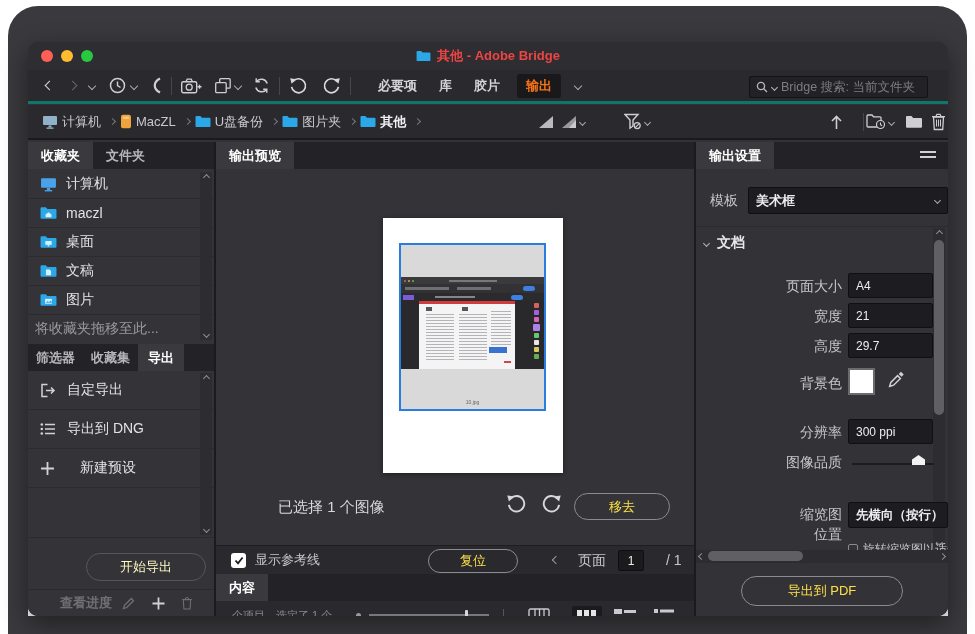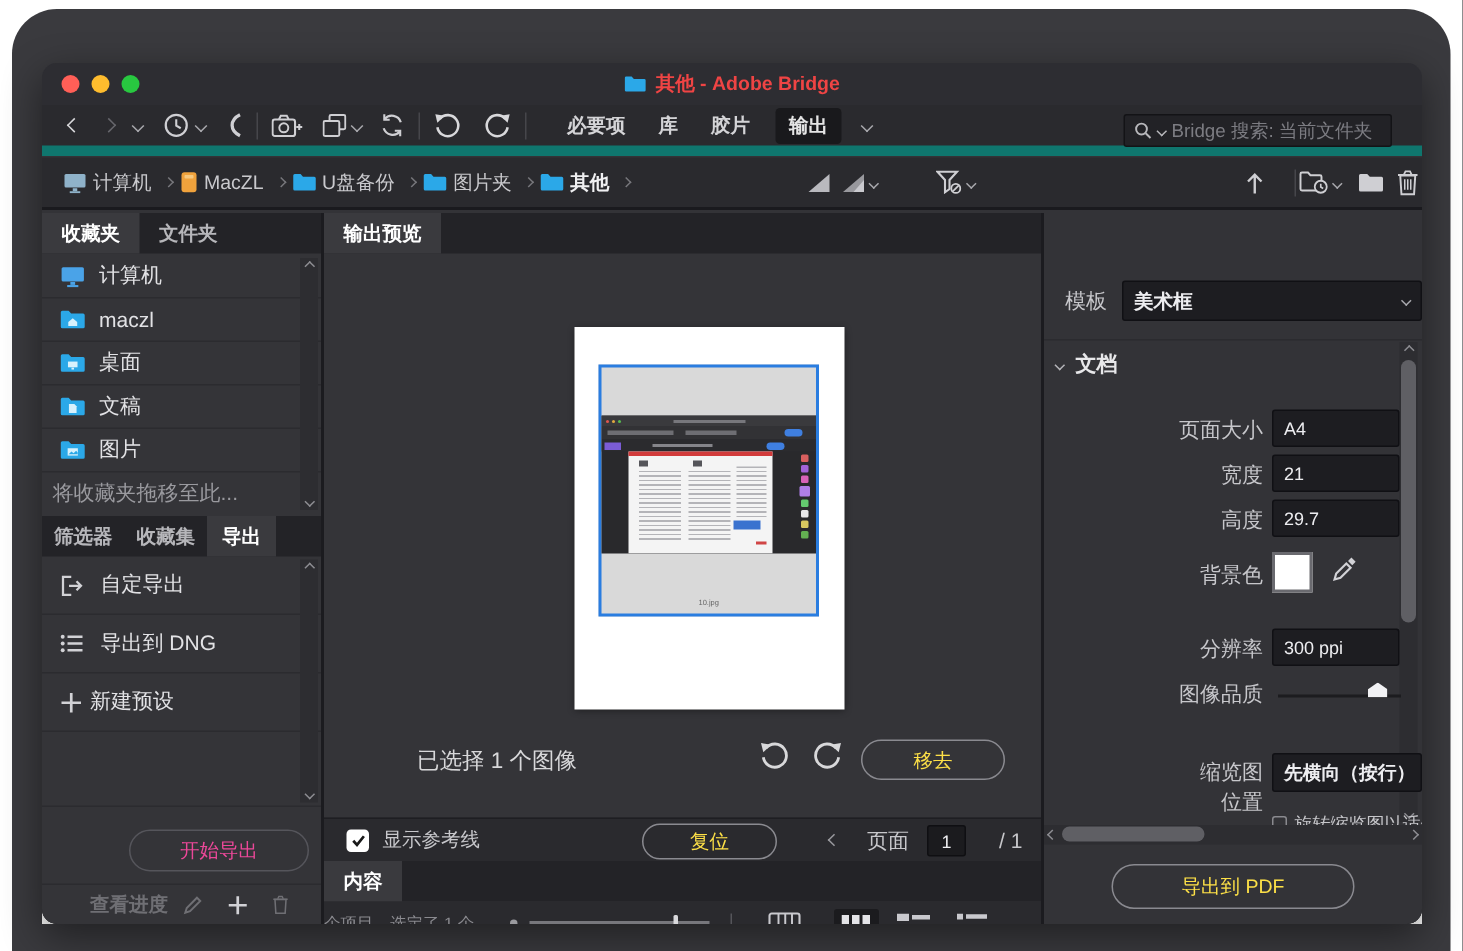--- a/index.html
+++ b/index.html
@@ -6,42 +6,42 @@
   html,body{width:975px;height:634px}
   body{position:relative;overflow:hidden;background:#ffffff;font-family:"Liberation Sans","DejaVu Sans",sans-serif;-webkit-font-smoothing:antialiased}
   .abs{position:absolute}
   .row{display:flex;align-items:center}
   
   .backdrop{position:absolute;left:8px;top:6px;width:959px;height:700px;background:#3a3a3e;border-radius:30px}
   .cornerfix{position:absolute;width:13px;height:13px;background:#fff}
   .window{position:absolute;left:28px;top:42px;width:920px;height:574px;background:#333337;border-radius:10px;overflow:hidden;box-shadow:0 8px 26px rgba(0,0,0,.45)}
   
   .titlebar{position:absolute;left:0;top:0;width:920px;height:28px;background:#2d2d32}
-  .toolbar{position:absolute;left:0;top:28px;width:920px;height:34px;background:#2a2a2e;border-bottom:7px solid #0f766e}
+  .toolbar{position:absolute;left:0;top:28px;width:920px;height:34px;background:#2a2a2e;border-bottom:3px solid #0f766e}
   .pathbar{position:absolute;left:0;top:63px;width:920px;height:35px;background:#2a2a2e;border-bottom:2px solid #1a1a1e}
   .main{position:absolute;left:0;top:100px;width:920px;height:474px;background:#1b1b1f}
   .panel{position:absolute;top:0;height:474px;background:#343438;overflow:hidden}
   .phead{position:absolute;left:0;top:0;right:0;height:27px;background:#232327;display:flex}
   .ptab{height:27px;display:flex;align-items:center;padding:0 13px;font-size:13px;font-weight:bold;color:#b6b6ba;white-space:nowrap}
   .ptab.sel{background:#3a3a3e;color:#ffffff}
   
   .dot{border-radius:50%}
   .chev{display:inline-block;width:7px;height:7px;border-right:1.6px solid currentColor;border-bottom:1.6px solid currentColor}
   .chev.r{transform:rotate(-45deg)} .chev.l{transform:rotate(135deg)}
   .chev.d{transform:rotate(45deg)} .chev.u{transform:rotate(-135deg)}
   .pill{border:1px solid #8a8a90;border-radius:14px;color:#fde047;display:flex;align-items:center;justify-content:center;font-size:13px;background:transparent}
-  .pill.dis{border-color:#55555b;color:#ec4899}
+  .pill.dis{border-color:#55555b;color:#fef9c3}
   .ibox{background:#1d1d21;border:1px solid #101014;border-radius:2px;color:#ededf0;font-size:12px;display:flex;align-items:center;padding:0 7px;white-space:nowrap}
   .lbl{color:#c7c7cb;font-size:14px;white-space:nowrap}
   .lbl.r{justify-content:flex-end;display:flex}
   .listrow{position:absolute;left:0;display:flex;align-items:center;border-bottom:1px solid #2b2b2f;color:#e2e2e5;font-size:14px}
   .sbar{position:absolute;background:#2d2d31;display:flex;flex-direction:column;justify-content:space-between;align-items:center;padding:3px 0}
   .hint{color:#9a9a9f}
   .wtab{font-size:13px;font-weight:bold;color:#d4d4d7;margin:0 11px;white-space:nowrap}
-  .wtab.sel{background:#19191c;color:#e5e5e5;padding:3px 9px;border-radius:3px;margin:0 6px}
+  .wtab.sel{background:#19191c;color:#f97316;padding:3px 9px;border-radius:3px;margin:0 6px}
   .crumb{font-size:13px;color:#c9c9cd;margin:0 4px;white-space:nowrap}
   input{outline:none}
   .searchbox{background:#222226;border:1px solid #131316;border-radius:2px;display:flex;align-items:center;padding:0 6px;gap:4px}
   .searchbox input{background:transparent;border:none;color:#d8d8db;font-size:12.5px;width:140px;font-family:inherit}
   .searchbox input::placeholder{color:#7c7c82}
   .vline{width:1px;background:#46464b;height:18px;margin:0 9px}
   .mini *{position:absolute}
   .doc-col{background:repeating-linear-gradient(to bottom,#b4b4b8 0 1px,transparent 1px 3px)}
   .thumbsel{background:#1b1b1e;border-radius:2px;display:flex;align-items:center;justify-content:center}
 </style>
@@ -251,21 +251,21 @@
       </div>
       <div class="listrow" style="top:268px;width:186px;height:39px;padding-left:12px;gap:11px">
         <svg width="16" height="14" viewBox="0 0 16 14">
             <circle cx="1.8" cy="2.5" r="1.3" fill="#d2d2d6"></circle>
             <circle cx="1.8" cy="7" r="1.3" fill="#d2d2d6"></circle>
             <circle cx="1.8" cy="11.5" r="1.3" fill="#d2d2d6"></circle>
             <path d="M5 2.5h10M5 7h10M5 11.5h10" stroke="#d2d2d6" stroke-width="1.6"></path>
           </svg>
         <span>导出到 DNG</span>
       </div>
-      <div class="listrow" style="top:307px;width:186px;height:39px;padding-left:12px;gap:5px">
+      <div class="listrow" style="top:307px;width:186px;height:39px;padding-left:12px;gap:25px">
         <svg width="15" height="15" viewBox="0 0 15 15">
             <path d="M7.5 1v13M1 7.5h13" stroke="#d2d2d6" stroke-width="1.8"></path>
           </svg>
         <span>新建预设</span>
       </div>
       <div class="sbar" style="left:172px;top:231px;width:12px;height:162px">
         <span class="chev u" style="color:#8e8e93;width:5px;height:5px"></span>
         <span class="chev d" style="color:#8e8e93;width:5px;height:5px"></span>
       </div>
       <div class="abs" style="left:0;top:395px;width:186px;height:1px;background:#2b2b2f"></div>
@@ -359,21 +359,21 @@
         <span class="chev l abs" style="left:337px;top:11px;color:#9a9a9f;width:6px;height:6px"></span>
         <span class="lbl abs" style="left:362px;top:6px;font-size:14px">页面</span>
         <input class="abs" style="left: 402px; top: 4px; width: 26px; height: 21px; background: rgb(27, 27, 30); border: 1px solid rgb(15, 15, 18); border-radius: 2px; color: rgb(237, 237, 240); font-size: 12px; text-align: center; font-family: inherit;" value="1">
         <span class="lbl abs" style="left:450px;top:6px;font-size:14px">/ 1</span>
       </div>
 
       <div class="phead" style="top:432px">
         <div class="ptab sel">内容</div>
       </div>
       <div class="abs row" style="left:0;top:459px;width:478px;height:28px;background:#2a2a2e">
-        <span style="margin-left:0;font-size:11px;color:#8a8a8f;white-space:nowrap">个项目，选定了 1 个</span>
+        <span style="margin-left:16px;font-size:11px;color:#8a8a8f;white-space:nowrap">个项目，选定了 1 个</span>
         <div style="margin-left:24px;width:5px;height:5px;border-radius:50%;background:#9a9a9f"></div>
         <div style="margin-left:8px;width:120px;height:2px;background:#77777c;position:relative">
           <div style="position:absolute;left:96px;top:-4px;width:3px;height:10px;background:#d8d8db;border-radius:1px"></div>
         </div>
         <div style="margin-left:14px;width:1px;height:12px;background:#55555a"></div>
         <svg style="margin-left:24px" width="22" height="14" viewBox="0 0 22 14">
             <rect x="1" y="1" width="20" height="12" rx="1.5" stroke="#c9c9ce" stroke-width="1.4" fill="none"></rect>
             <path d="M7 1v12M11.5 1v12M16 1v12" stroke="#c9c9ce" stroke-width="1.3"></path>
           </svg>
         <div class="thumbsel" style="margin-left:22px;width:30px;height:18px">
@@ -392,20 +392,27 @@
         <svg style="margin-left:16px" width="22" height="12" viewBox="0 0 22 12">
             <rect x="0" y="0" width="4" height="4" fill="#c9c9ce"></rect>
             <rect x="6" y="0.5" width="14" height="3" fill="#c9c9ce"></rect>
             <rect x="0" y="7" width="4" height="4" fill="#c9c9ce"></rect>
             <rect x="6" y="7.5" width="11" height="3" fill="#c9c9ce"></rect>
           </svg>
       </div>
     </div>
 
     <div class="panel" style="left:668px;width:252px;background:#333337">
+      <div class="phead">
+        <div class="ptab sel">输出设置</div>
+        <div class="abs" style="right:12px;top:9px">
+          <div style="width:16px;height:2px;background:#d2d2d6;margin-bottom:3px"></div>
+          <div style="width:16px;height:2px;background:#d2d2d6"></div>
+        </div>
+      </div>
 
       <span class="lbl abs" style="left:14px;top:50px">模板</span>
       <div class="ibox abs" style="left:52px;top:45px;width:200px;height:27px;justify-content:space-between;font-size:13px;font-weight:bold">
         <span>美术框</span>
         <span class="chev d" style="color:#a9a9ae;width:5px;height:5px"></span>
       </div>
       <div class="abs" style="left:0;top:84px;width:252px;height:1px;background:#2b2b2f"></div>
 
       <div class="row abs" style="left:8px;top:92px;gap:8px">
         <span class="chev d" style="color:#b6b6ba;width:5px;height:5px"></span>

